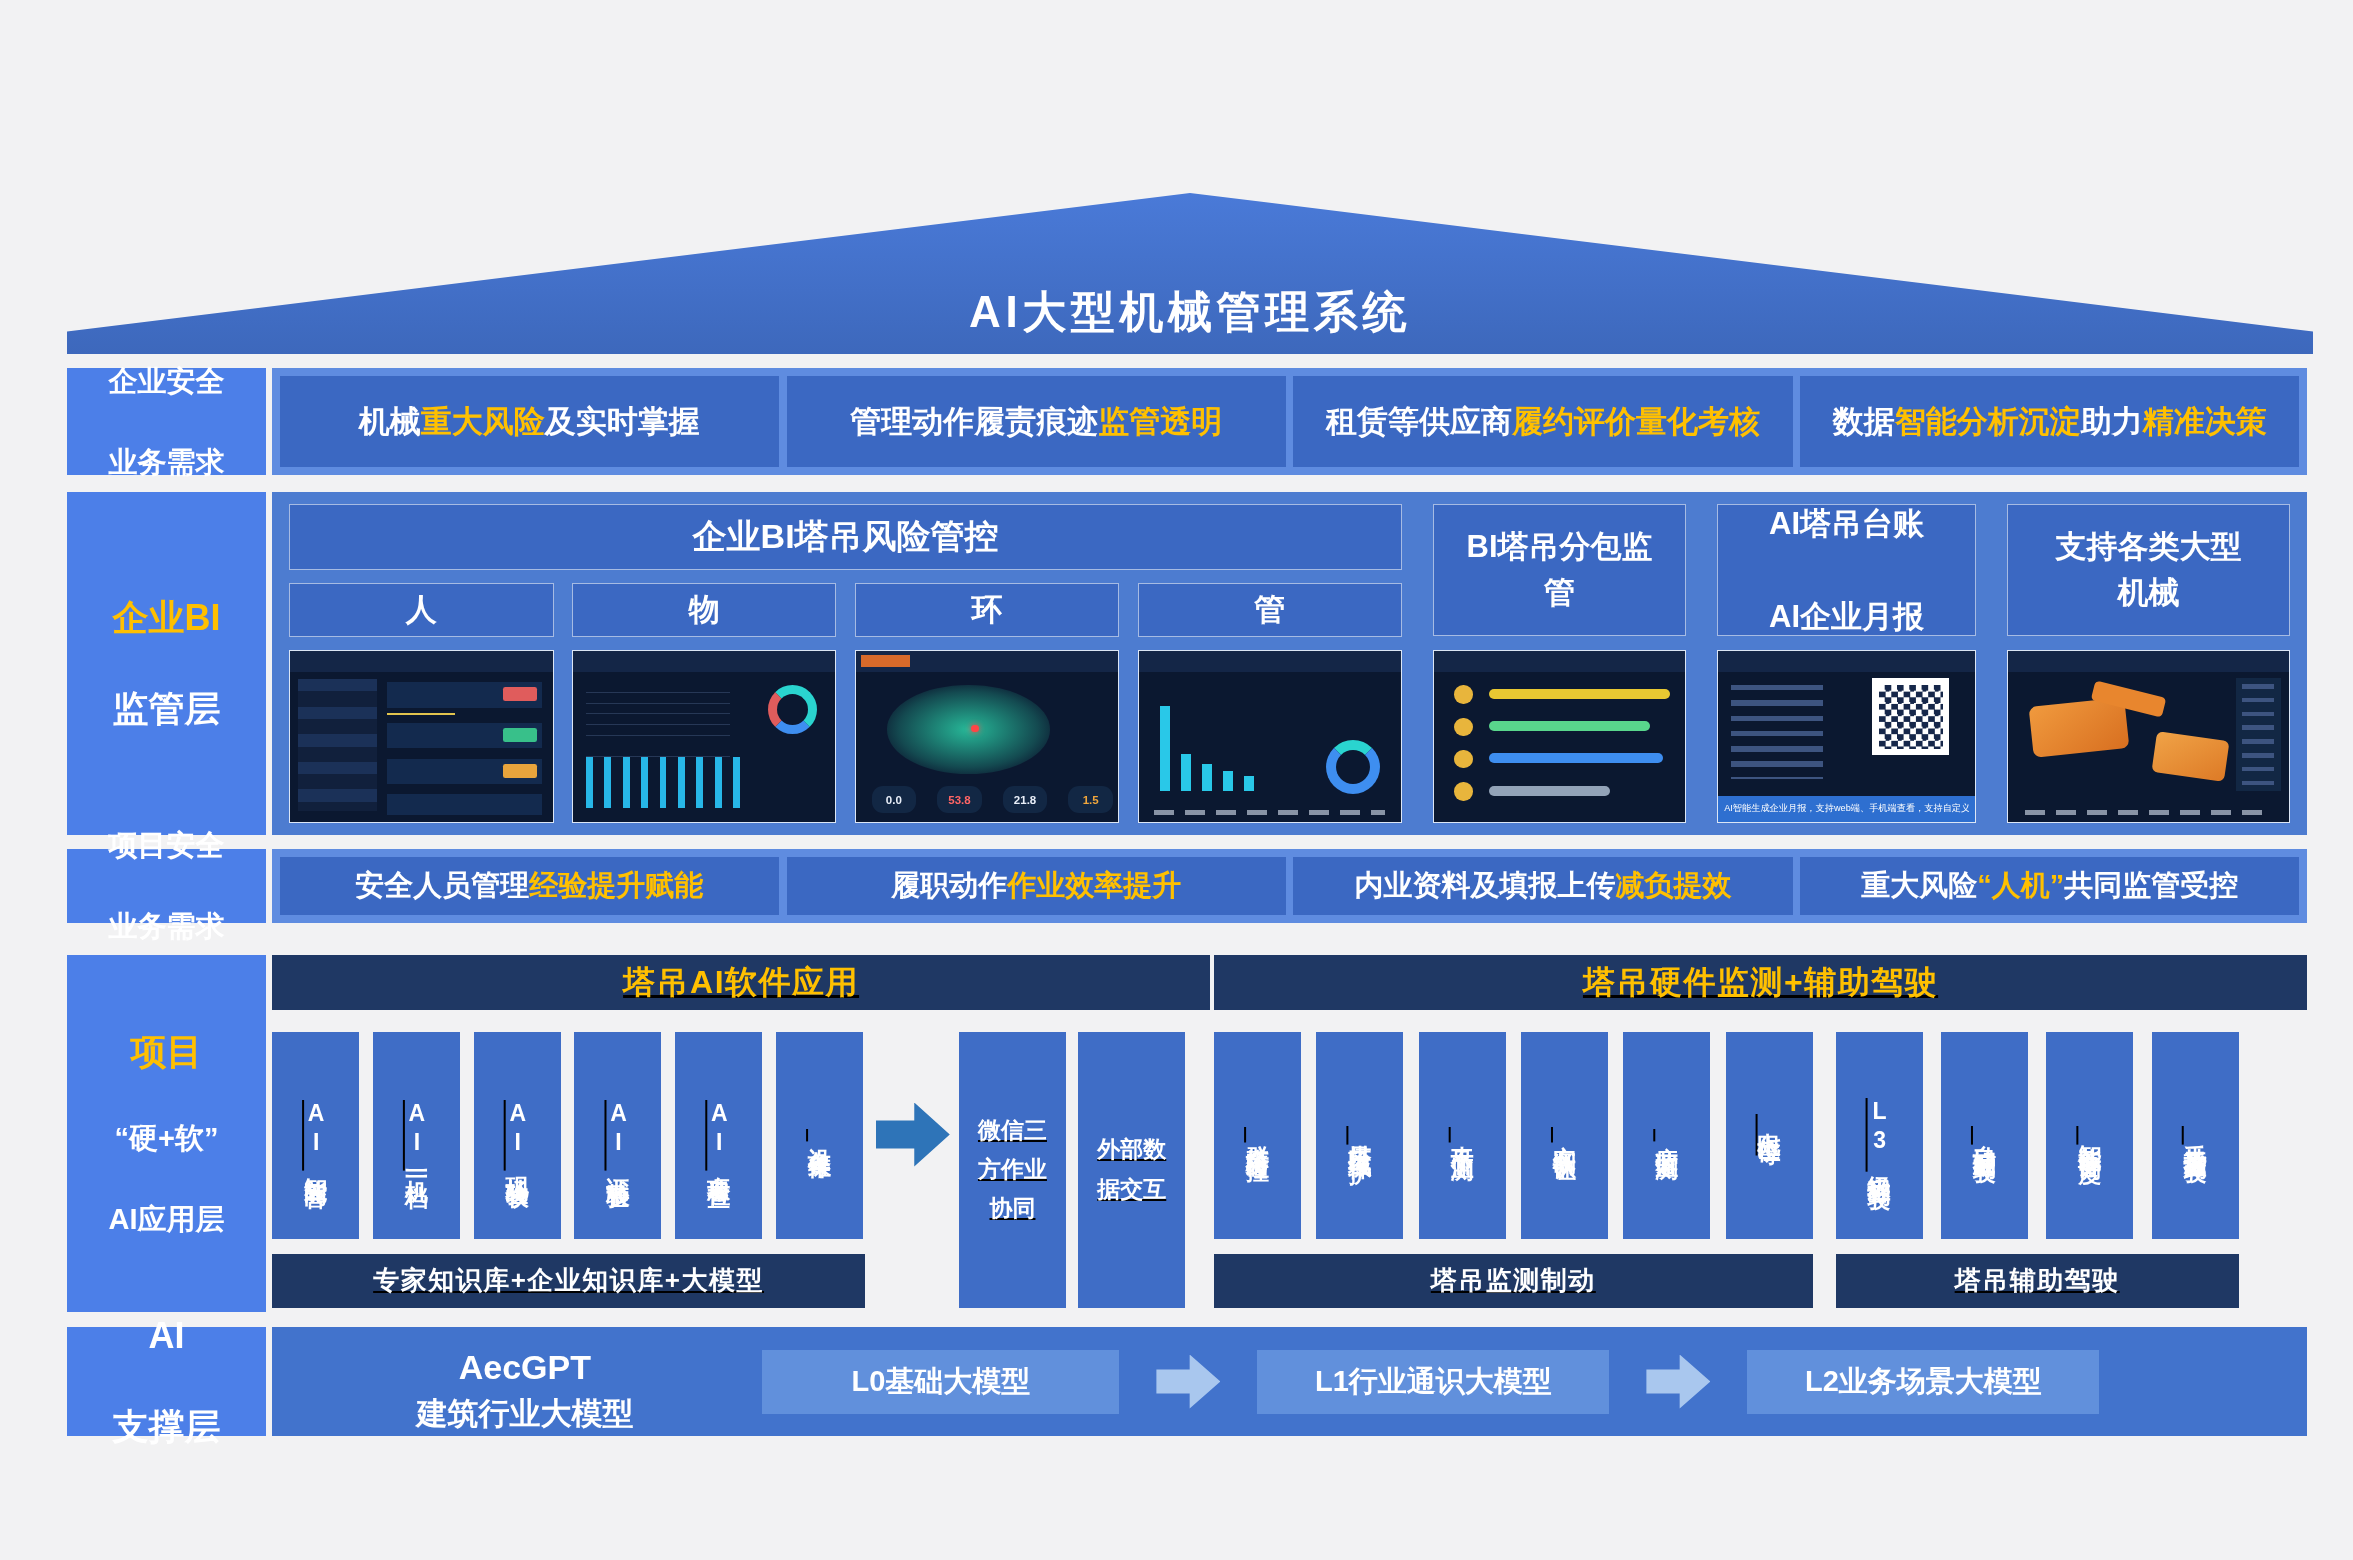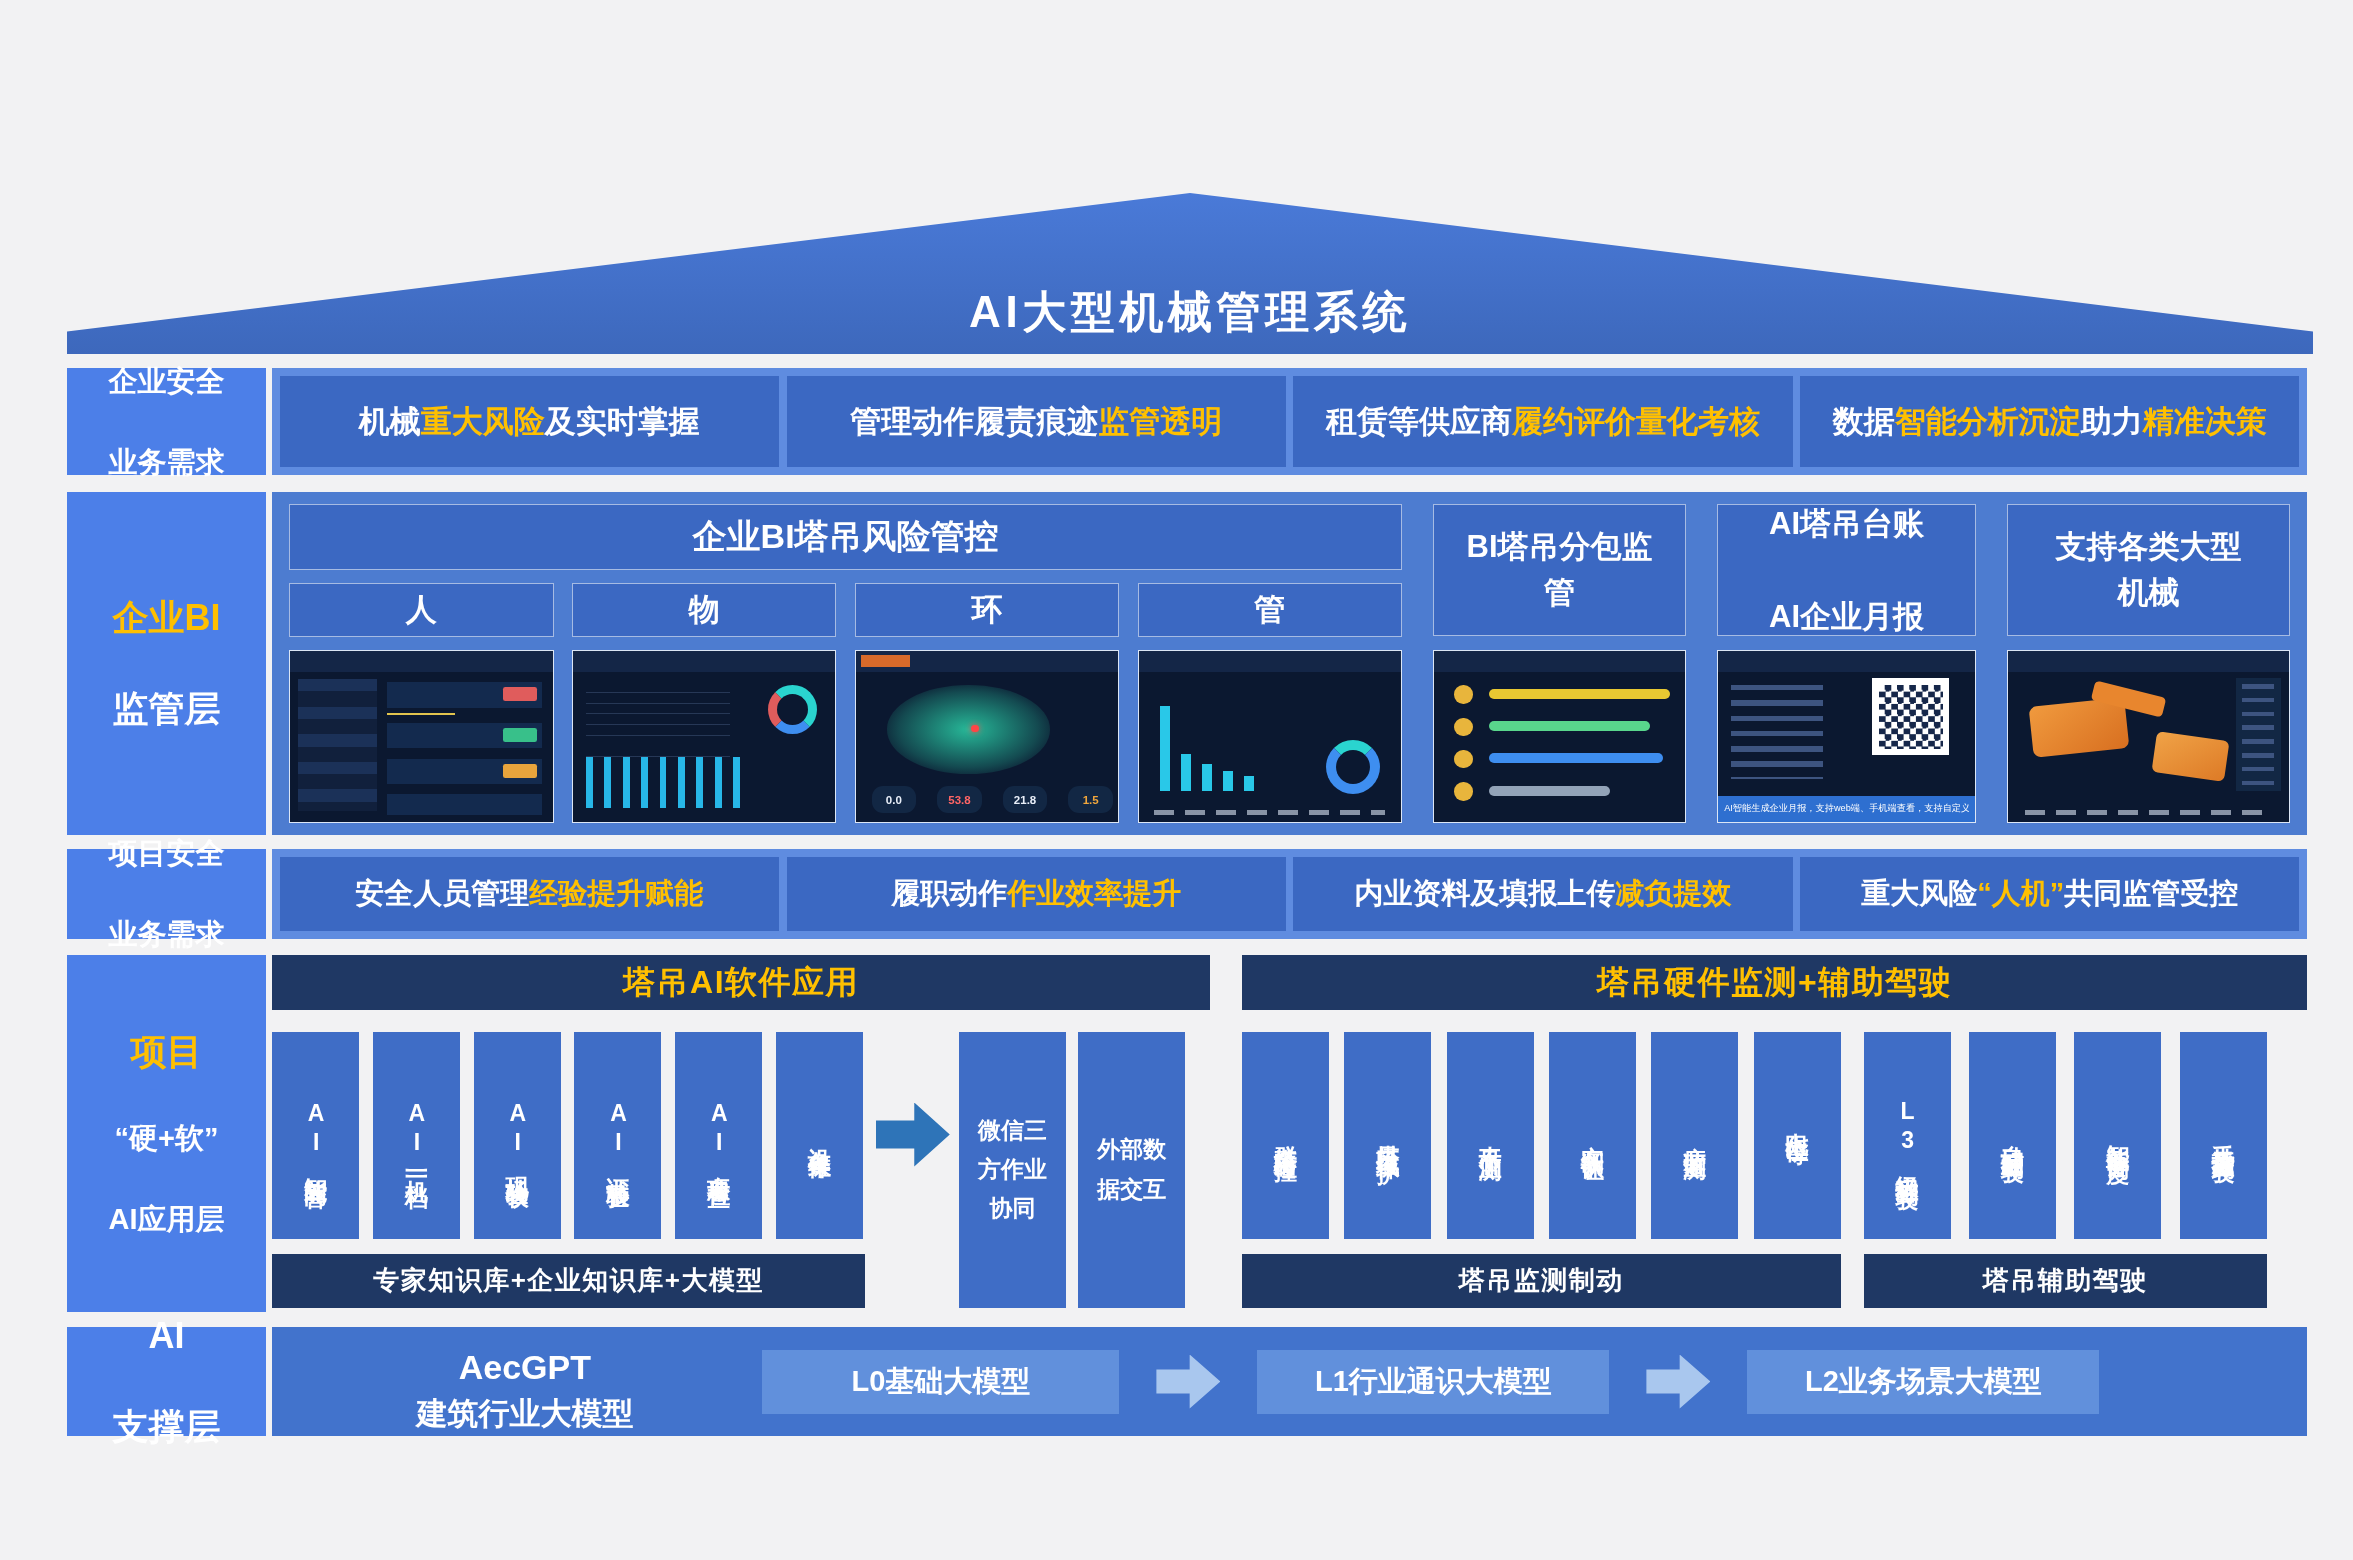--- a/index.html
+++ b/index.html
@@ -40,21 +40,21 @@
 
   
   .shot { position:relative; flex:1; background:#0b1830; border:1.5px solid #dce6f5; overflow:hidden; }
   .bi-col .shot { margin-top:13.8px; }
   .topbar { position:absolute; top:0; left:0; right:0; height:12%; background:#142647; }
   .dec { position:absolute; }
   .stat { position:absolute; bottom:5%; width:17%; height:16%; background:#122744; display:flex;
           align-items:center; justify-content:center; font-size:11.5px; font-weight:bold; color:#e8eef8;border-radius:11px; }
 
   
-  .app-area { flex:1; display:flex; gap:32px; }
+  .app-area { flex:1; display:flex; gap:4px;text-decoration:underline; }
   .app-panel { display:flex; flex-direction:column; }
   .app-left { flex:0 0 938px; }
   .app-right { flex:1; }
   .app-head { height:55px; background:#1f3864; color:#ffc000; font-size:32px; font-weight:bold;
               display:flex; align-items:center; justify-content:center; letter-spacing:1.5px; }
   .app-body { display:flex; margin-top:21.5px; align-items:flex-start; }
   .subcol { display:flex; flex-direction:column; }
   .vgroup { display:flex; }
   .g18 { gap:13.8px; } .g20 { gap:15.3px; } .g24 { gap:18.4px; }
   .vbox { width:87px; height:207px; background:#3f6dc6; display:flex; align-items:center; justify-content:center; }
@@ -231,21 +231,21 @@
           <div class="dec" style="right:3%;top:16%;width:16%;height:66%;background:#122744;padding:6.1px">
             <i style="display:block;width:100%;height:100%;background:repeating-linear-gradient(180deg,#3d5480 0 4.6px,transparent 4.6px 13.8px)"></i>
           </div>
           <div class="dec" style="left:6%;bottom:4%;width:88%;height:4.6px;background:repeating-linear-gradient(90deg,rgba(220,230,245,.6) 0 20px,transparent 20px 31px)"></div>
         </div>
       </div>
 
     </div>
   </div>
 
-  <div class="row" style="top:849px;height:90px">
+  <div class="row" style="top:849px;height:74px">
     <div class="row-label">
         <span>项目安全</span>
         <br>
         <span>业务需求</span>
       </div>
     <div class="needs">
       <div class="need-box" style="font-size:29px">
           <span>安全人员管理</span>
           <span class="hl">经验提升赋能</span>
         </div>

